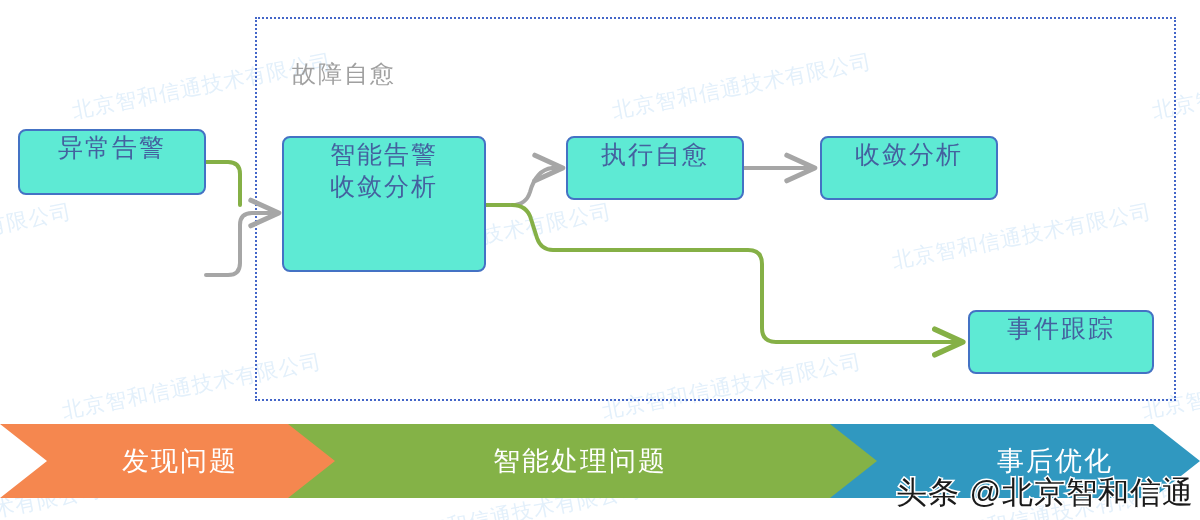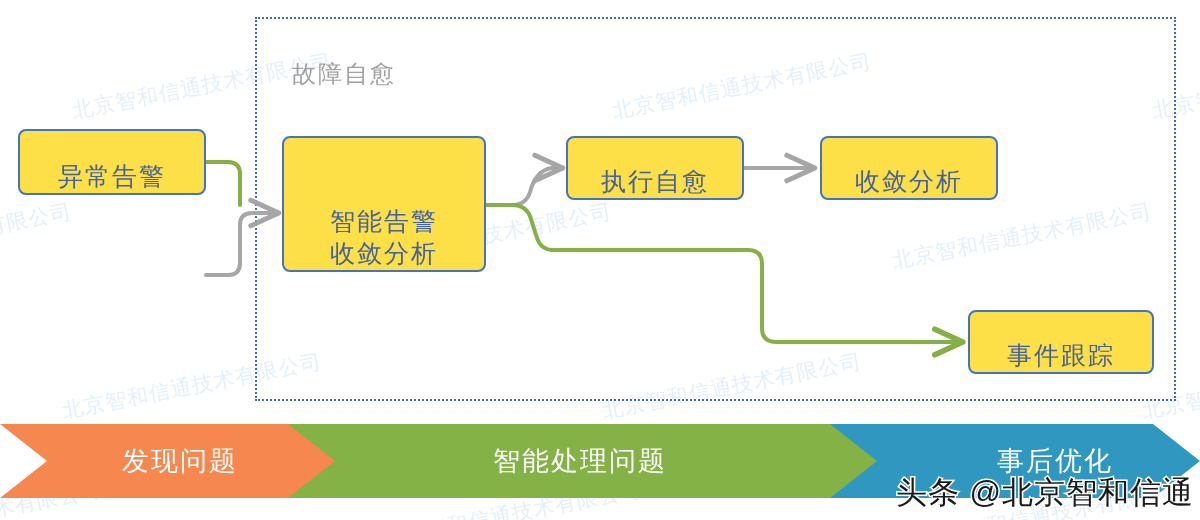--- a/index.html
+++ b/index.html
@@ -56,32 +56,31 @@
     z-index: 6;
     white-space: nowrap;
   }
 
   
   .node {
     position: absolute;
     box-sizing: border-box;
     border: 2px solid #4472c4;
     border-radius: 8px;
-    background: #fde047;
+    background: #5eead4;
     color: #44619f;
     display: flex;
     flex-direction: column;
     align-items: center;
-    justify-content: flex-end;
+    justify-content: flex-start;
     font-size: 25px;
     letter-spacing: 2px;
     line-height: 1.28;
     z-index: 6;
     white-space: nowrap;
-    font-family: Liberation Serif, serif;
   }
   #node-abnormal-alarm { left: 18px;  top: 129px; width: 188px; height: 66px; }
   #node-health-warning { left: 18px;  top: 242px; width: 188px; height: 66px; }
   #node-smart-alarm    { left: 282px; top: 136px; width: 204px; height: 136px; }
   #node-execute-heal   { left: 566px; top: 136px; width: 178px; height: 64px; }
   #node-manual-confirm { left: 820px; top: 136px; width: 178px; height: 64px; }
   #node-event-track    { left: 968px; top: 310px; width: 186px; height: 64px; }
 
   
   #connectors {

